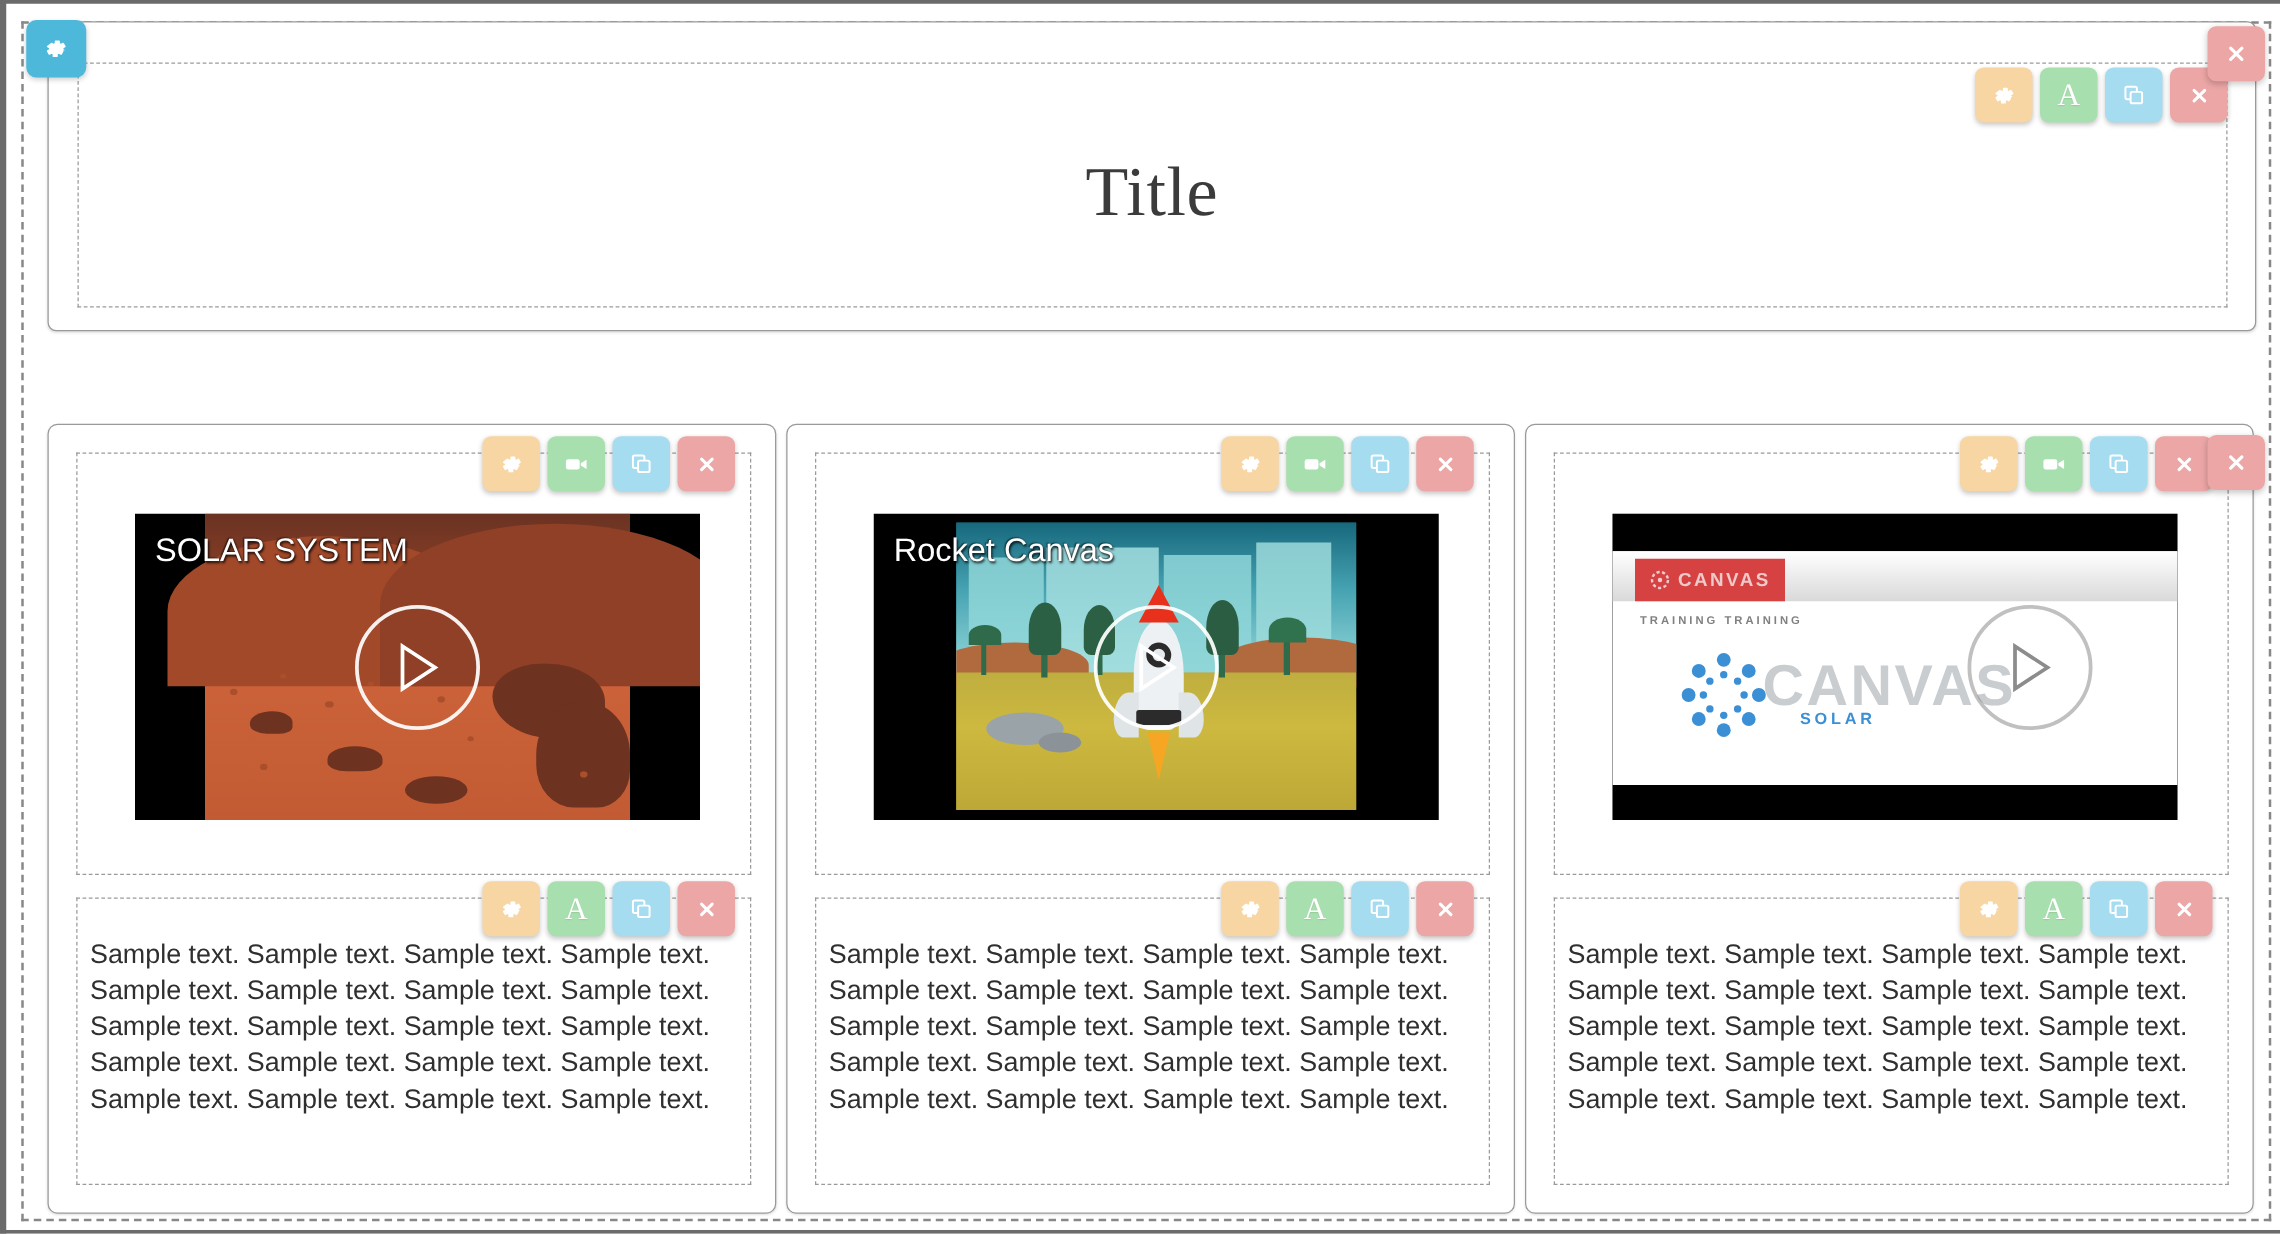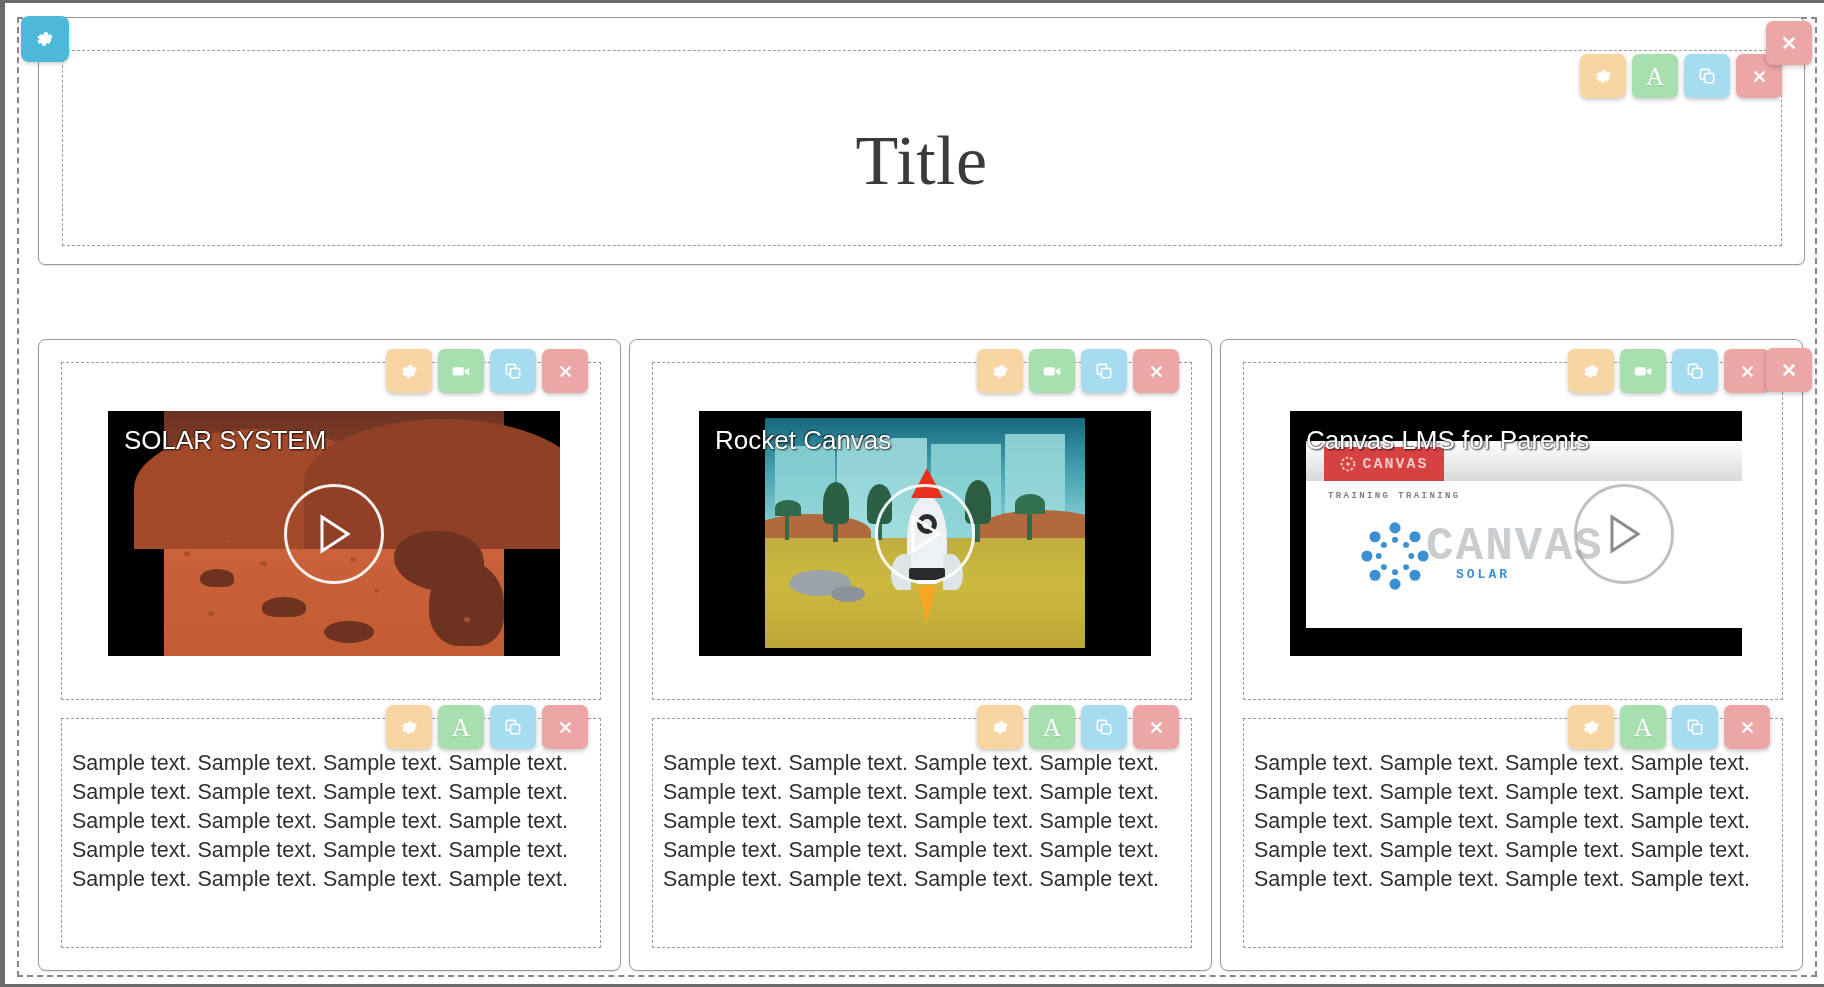--- a/index.html
+++ b/index.html
@@ -97,21 +97,21 @@
     position: absolute;
     left: 23px; top: 32px;
     width: 1720px; height: 196px;
     border: 1px dashed #9a9a9a;
   }
   .title-text {
     position: absolute;
     left: 0; right: 0; top: 108px;
     text-align: center;
     font-family: "Liberation Serif", serif;
-    font-size: 70px;
+    font-size: 56px;
     line-height: 1;
     color: #3b3b3b;
     letter-spacing: 0.5px;
   }
 
   
   .cards-row {
     position: absolute;
     left: 33px; top: 336px;
     width: 1800px; height: 640px;
@@ -195,23 +195,22 @@
   .rk-rock { position:absolute; background:#9aa3a8; border-radius:50%; }
   .rk-body { position:absolute; background:#eef1f3; border-radius:50% 50% 30% 30%; }
   .rk-nose { position:absolute; width:0;height:0;border-left:16px solid transparent;border-right:16px solid transparent;border-bottom:30px solid #e8311c; }
   .rk-win { position:absolute; border:5px solid #2b2b2b; border-radius:50%; background:#e6eaec; }
   .rk-fin { position:absolute; background:#dfe4e7; }
   .rk-band { position:absolute; background:#2b2b2b; border-radius:2px; }
   .rk-flame { position:absolute; width:0;height:0;border-left:9px solid transparent;border-right:9px solid transparent;border-top:38px solid #f6a623; }
 
   
   .art-canvas {
-    position:absolute; left:16px; top:0; width:100%; height:100%;
+    position:absolute; left:0; top:0; width:100%; height:100%;
     background:#ffffff;
-    font-family:Liberation Mono, monospace;
   }
   .cv-topbar { position:absolute; left:0; top:0; width:100%; height:30px; background:#000; }
   .cv-grad   { position:absolute; left:0; top:30px; width:100%; height:40px;
                background: linear-gradient(#ffffff, #d9d9d9); }
   .cv-botbar { position:absolute; left:0; bottom:0; width:100%; height:28px; background:#000; }
   .cv-logobox {
     position:absolute; left:18px; top:36px; width:120px; height:34px;
     background:#d64242; display:flex; align-items:center; justify-content:center; gap:5px;
   }
   .cv-logotext { color:#eec9c9; font-size:15px; letter-spacing:2px; font-weight:bold; }
@@ -544,21 +543,20 @@
                 <circle cx="12" cy="50" r="7.5"></circle>
                   <circle cx="28" cy="50" r="4"></circle>
                 <circle cx="23" cy="24" r="7.5"></circle>
                   <circle cx="35" cy="35" r="4"></circle>
               </g>
             </svg>
             <div class="cv-bigtext">CANVAS</div>
             <div class="cv-parent">SOLAR</div>
             <div class="cv-botbar"></div>
           </div>
-          <div class="thumb-title">Canvas LMS for Parents</div>
           <div class="play-circle" style="left:auto; right:68px; transform:translateY(-50%); border-color:rgba(140,140,140,0.55);">
             <svg class="play-tri-svg" width="40" height="44" viewBox="0 0 40 44">
               <path d="M8 5 L34 22 L8 39 Z" fill="none" stroke="#8c8c8c" stroke-width="3"></path>
             </svg>
           </div>
         </div>
       </div>
 
       <div class="text-slot">
         <div class="toolbar text-toolbar">

